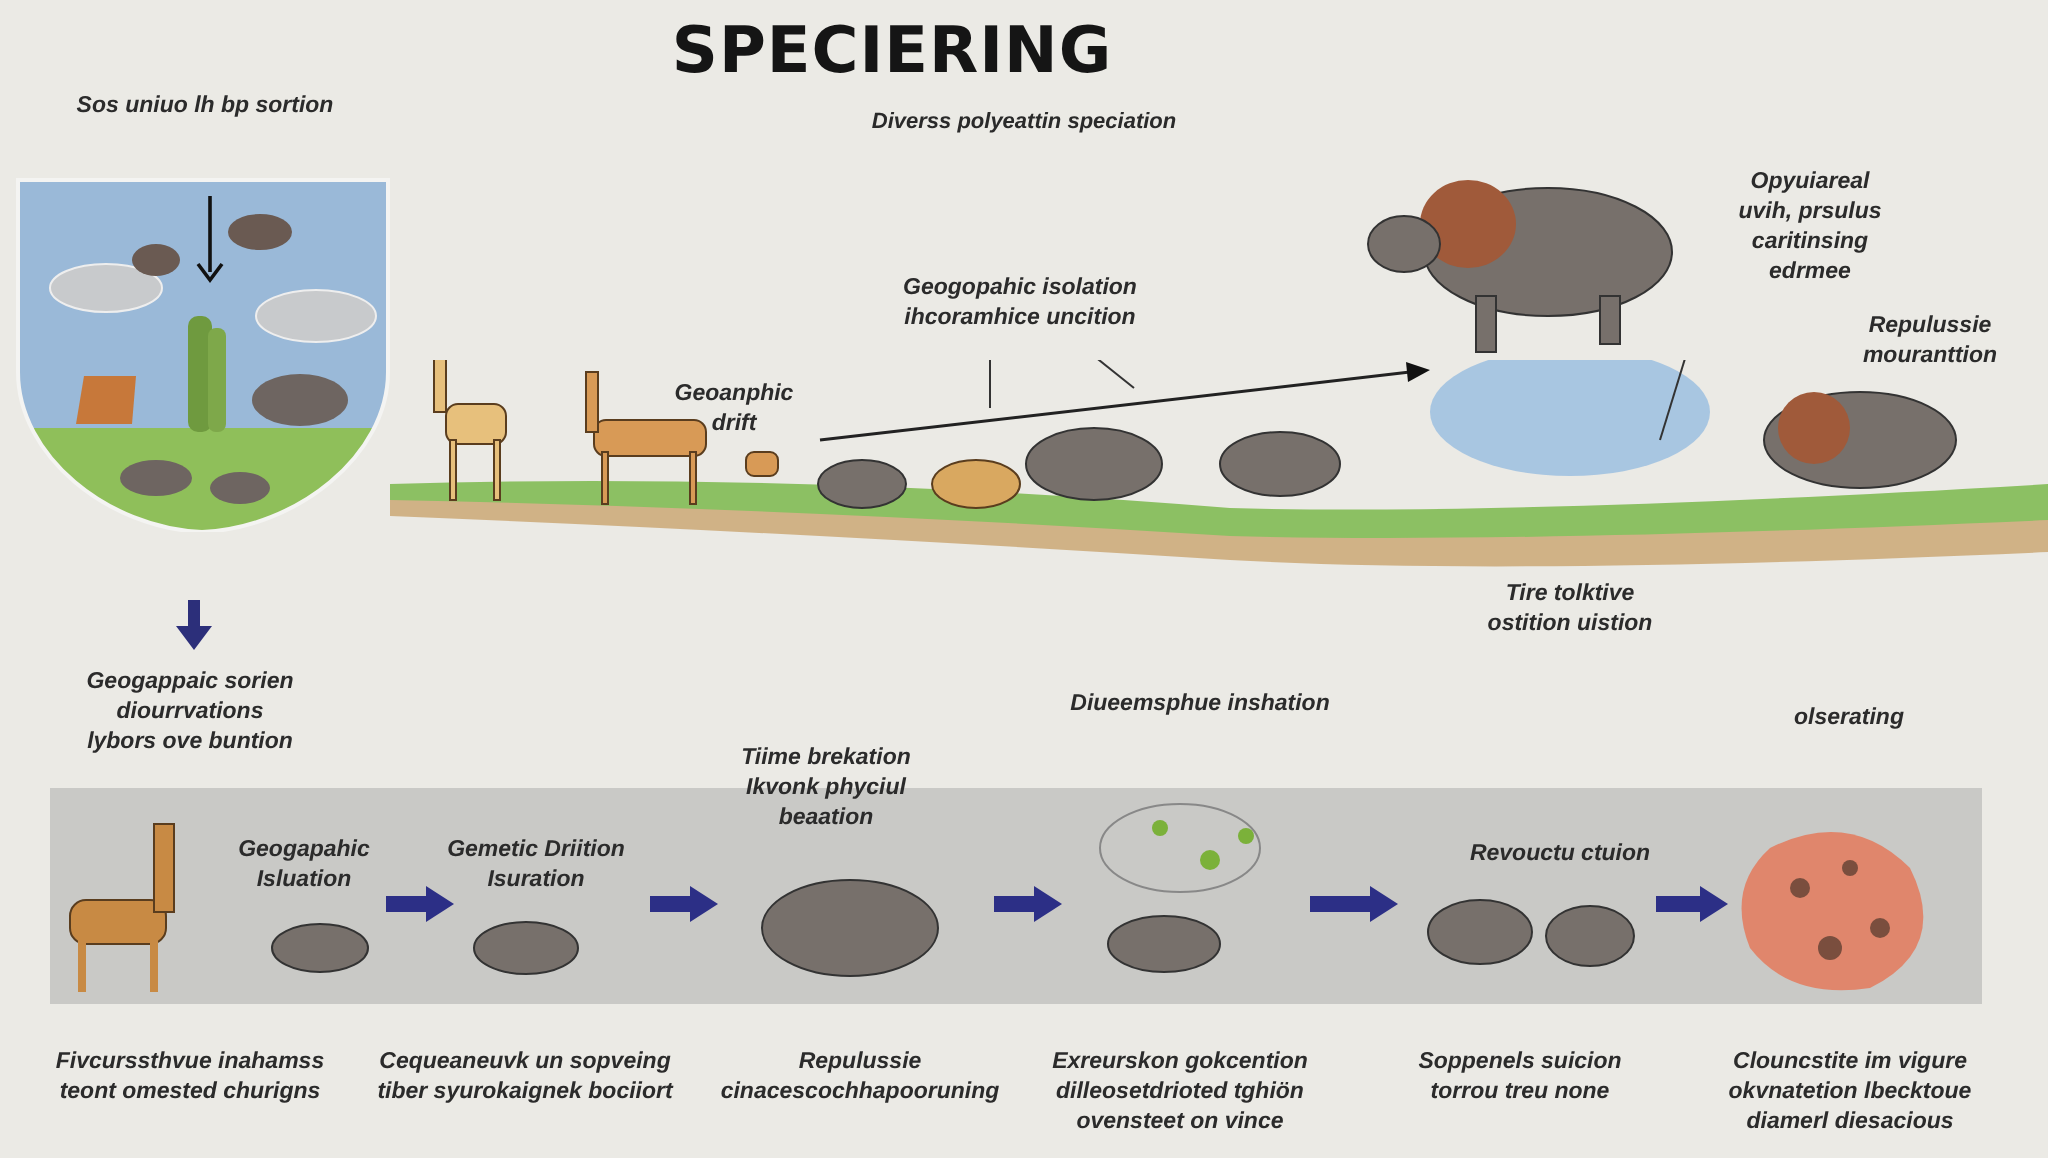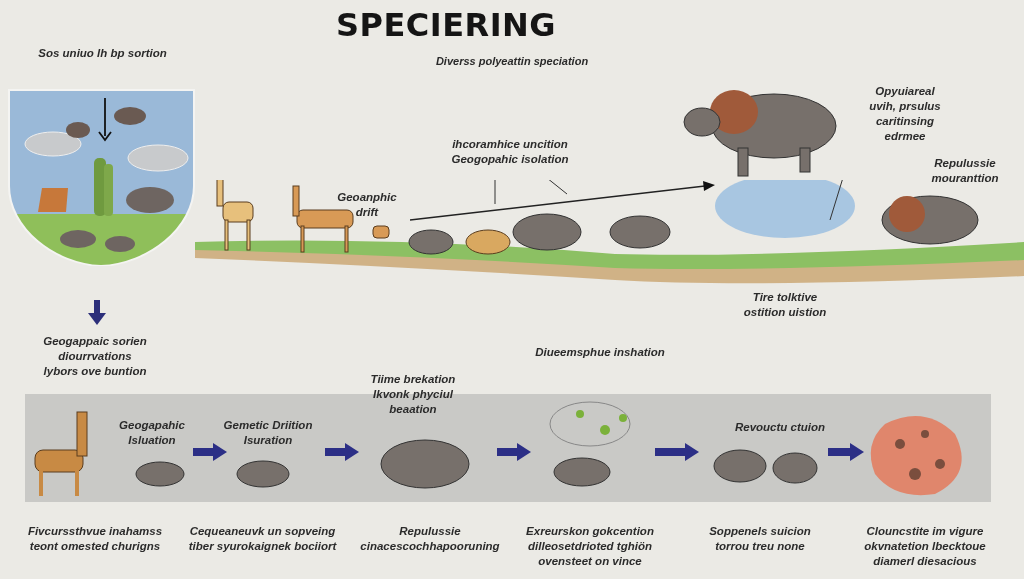--- a/index.html
+++ b/index.html
@@ -107,22 +107,22 @@
       <rect x="62" y="66" width="10" height="28" fill="#77706b" stroke="#333"></rect>
       <rect x="124" y="66" width="10" height="24" fill="#77706b" stroke="#333"></rect>
     </svg>
 </div>
 
 <div class="abs lbl" style="left:322px;top:190px;width:90px;">
   <div>Geoanphic</div>
   <div>drift</div>
 </div>
 <div class="abs lbl" style="left:420px;top:137px;width:180px;">
+  <div>Geogopahic isolation</div>
   <div>ihcoramhice uncition</div>
-  <div>Geogopahic isolation</div>
 </div>
 <div class="abs lbl" style="left:850px;top:84px;width:110px;">
   <div>Opyuiareal</div>
   <div>uvih, prsulus</div>
   <div>caritinsing</div>
   <div>edrmee</div>
 </div>
 <div class="abs lbl" style="left:910px;top:156px;width:110px;">
   <div>Repulussie</div>
   <div>mouranttion</div>
@@ -201,20 +201,21 @@
   <div>Ikvonk phyciul</div>
   <div>beaation</div>
 </div>
 <div class="abs lbl" style="left:515px;top:345px;width:170px;">
   <div>Diueemsphue inshation</div>
 </div>
 <div class="abs lbl" style="left:725px;top:420px;width:110px;">
   <div>Revouctu ctuion</div>
 </div>
 <div class="abs lbl" style="left:825px;top:352px;width:199px;">
+  <div>olserating</div>
 </div>
 
 <div class="abs lbl" style="left:20px;top:524px;width:150px;">
   <div>Fivcurssthvue inahamss</div>
   <div>teont omested churigns</div>
 </div>
 <div class="abs lbl" style="left:185px;top:524px;width:155px;">
   <div>Cequeaneuvk un sopveing</div>
   <div>tiber syurokaignek bociiort</div>
 </div>

